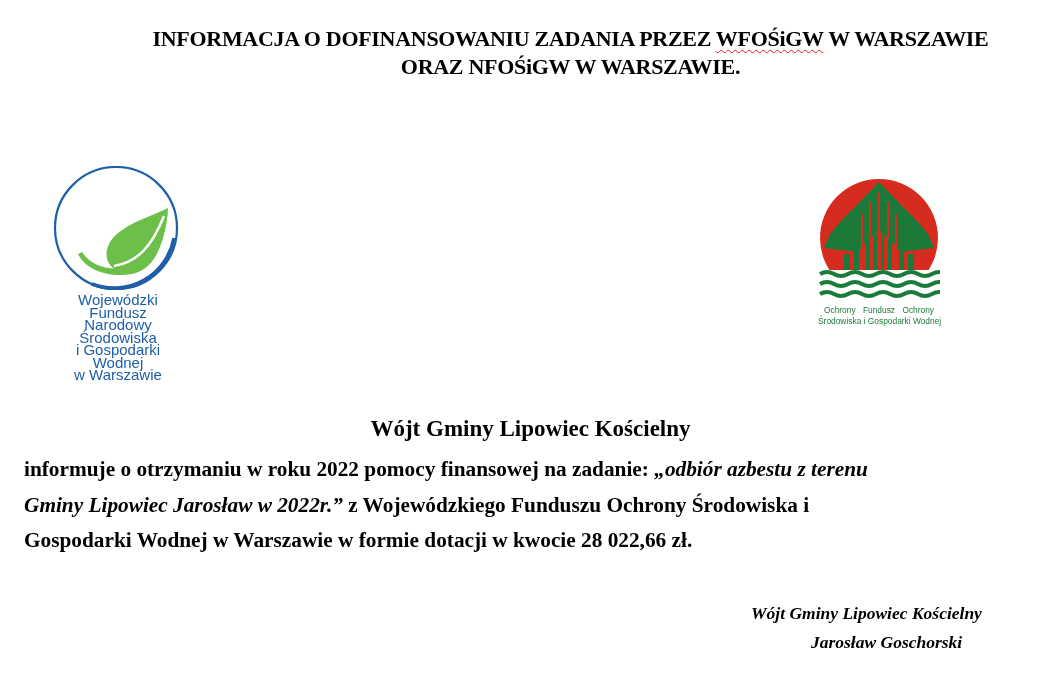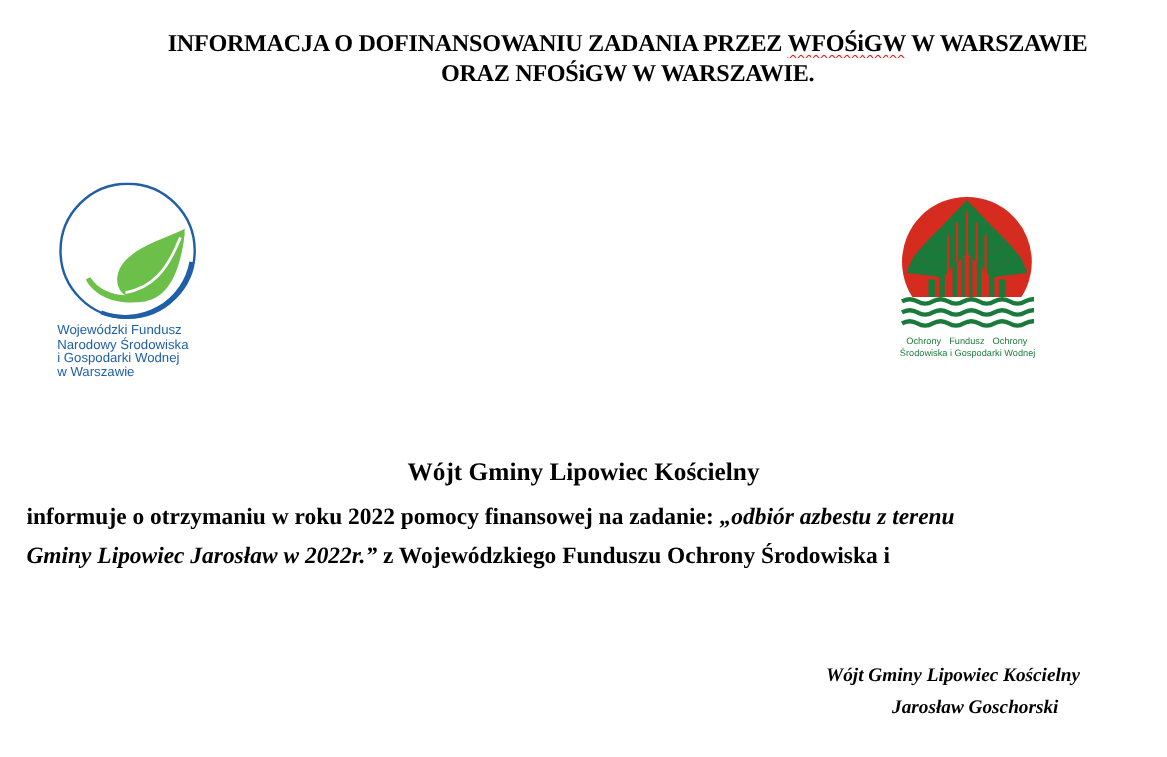--- a/index.html
+++ b/index.html
@@ -15,22 +15,22 @@
   }
   .spell {
     text-decoration: underline wavy #e02020;
     text-decoration-thickness: 1px;
     text-underline-offset: 3px;
   }
 
   .logo-wfos { position: absolute; left: 52px; top: 166px; width: 132px; height: 185px; }
   .logo-wfos svg { position: absolute; left: 0; top: 0; }
   .logo-wfos .cap {
-    position: absolute; left: 0; top: 128px; width: 132px; 
-    color: #1e5fa8; font-size: 12px; line-height: 12.5px;
+    position: absolute; left: 0; top: 128px; width: 132px; text-align: center;
+    color: #1e5fa8; font-size: 15px; line-height: 12.5px;
   }
 
   .logo-nfos { position: absolute; left: 818px; top: 178px; width: 122px; height: 155px; }
   .logo-nfos svg { position: absolute; left: 0; top: 0; }
   .logo-nfos .cap {
     position: absolute; left: 0; top: 127px; width: 122px; text-align: center;
     color: #1a7a3a; font-size: 8.4px; line-height: 11px; white-space: nowrap;
   }
   .logo-nfos .cap .l1 { word-spacing: 5px; }
 
@@ -118,18 +118,19 @@
     <div class="l1">Ochrony Fundusz Ochrony</div>
     <div>Środowiska i Gospodarki Wodnej</div>
   </div>
 </div>
 
 <div class="heading serif">Wójt Gminy Lipowiec Kościelny</div>
 
 <div class="body-text serif">
   <span class="line"><span>informuje o otrzymaniu w roku 2022 pomocy finansowej na zadanie: </span><i>„odbiór azbestu z terenu</i></span>
   <span class="line"><i>Gminy Lipowiec Jarosław w 2022r.”</i><span> z Wojewódzkiego Funduszu Ochrony Środowiska i</span></span>
+  <span class="line">Gospodarki Wodnej w Warszawie w formie dotacji w kwocie 28 022,66 zł.</span>
 </div>
 
 <div class="signature serif">
   <div class="s1">Wójt Gminy Lipowiec Kościelny</div>
   <div class="s2">Jarosław Goschorski</div>
 </div>
 
 </body></html>

